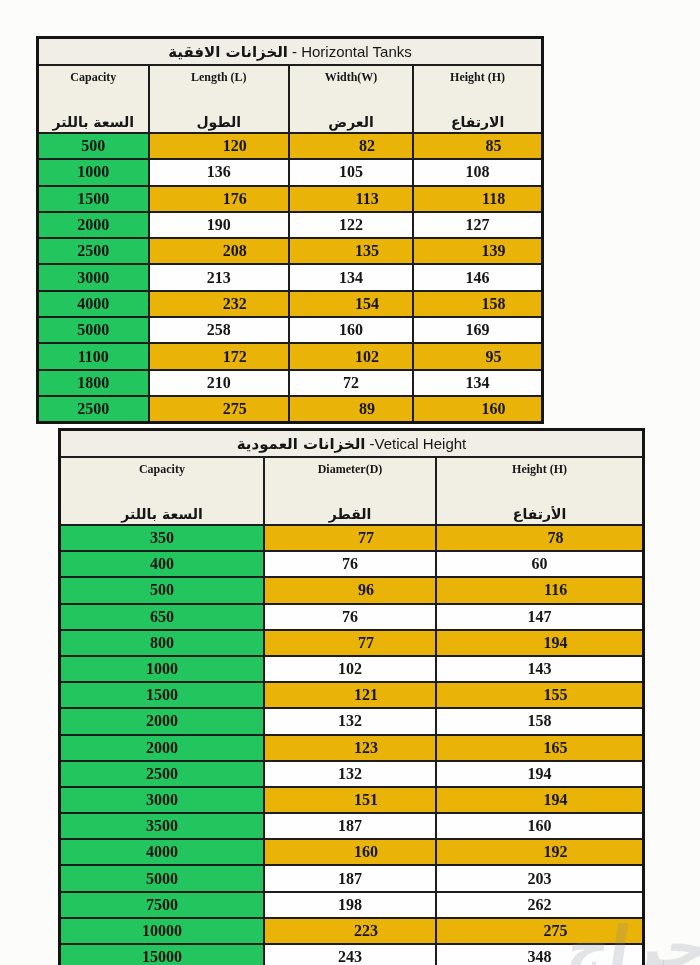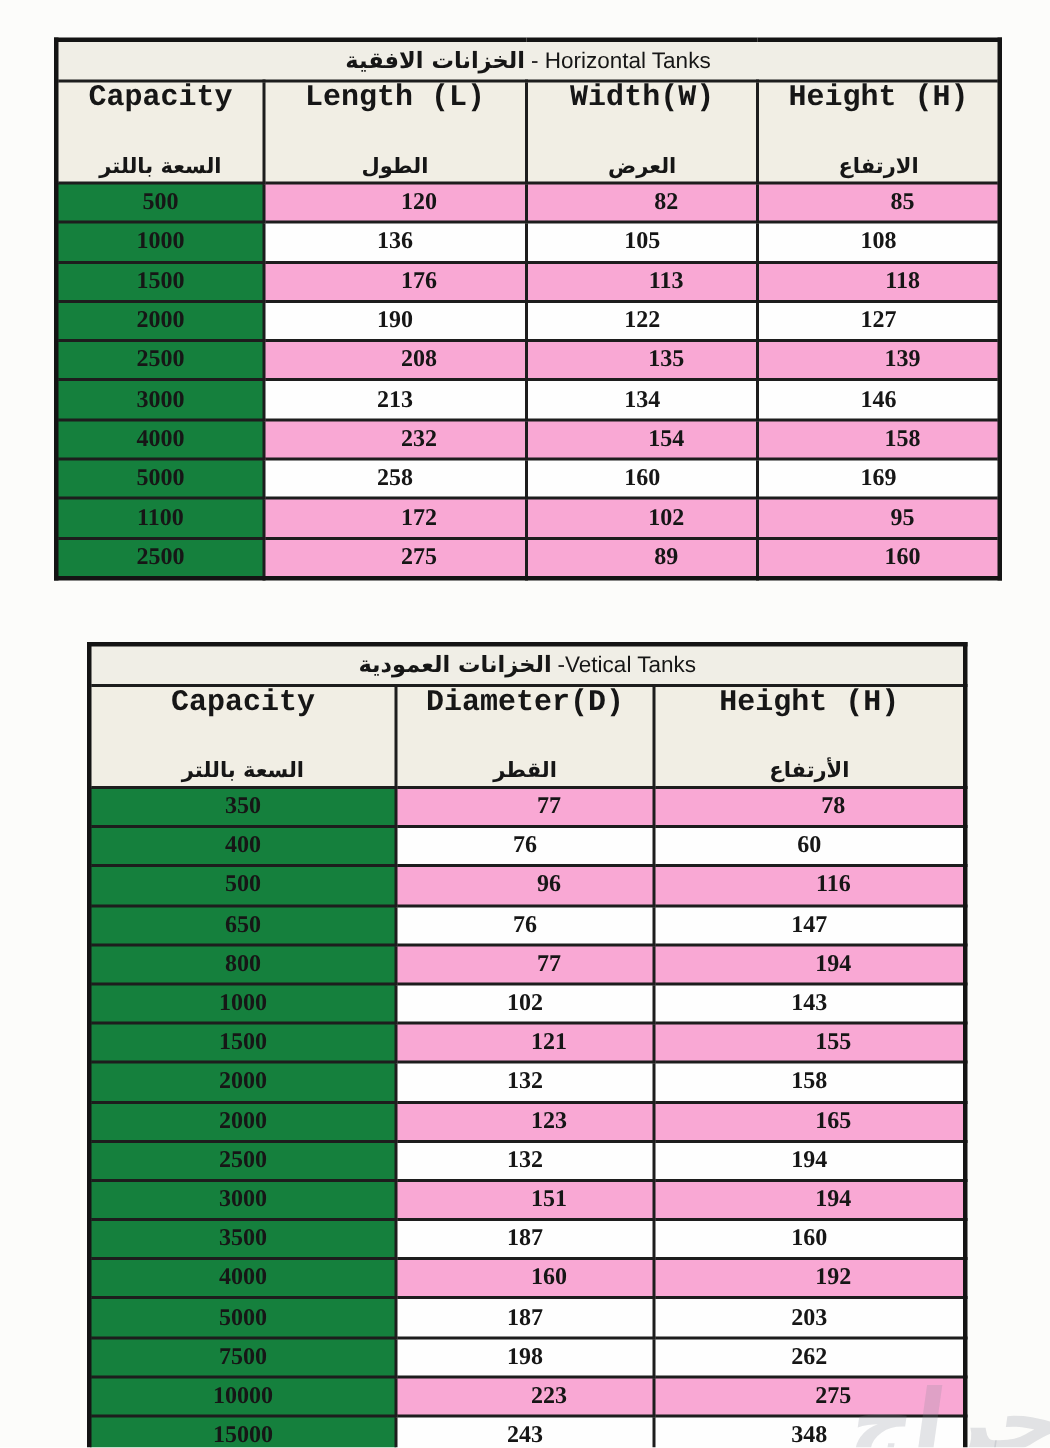--- a/index.html
+++ b/index.html
@@ -10,21 +10,21 @@
     overflow:hidden;
     font-family:"Liberation Serif",serif;
     color:#161616;
   }
   table.tanks{
     position:absolute;
     border-collapse:collapse;
     table-layout:fixed;
     border:3px solid #141414;
   }
-  table.t1{left:36px;top:25px;width:632px;}
+  table.t1{left:36px;top:36px;width:508px;}
   table.t2{left:58px;top:428px;width:587px;}
   td,th{
     border:2px solid #1d1d1d;
     text-align:center;
     vertical-align:middle;
     padding:0;
   }
   
   .title-cell{
     height:25px;
@@ -41,33 +41,33 @@
     font-size:15px;
     margin-left:4px;
   }
   
   th.colhead{
     background:#f1eee4;
     font-weight:bold;
   }
   .t1 th.colhead{height:48px;}
   .t2 th.colhead{height:52px;}
-  .h-en{font-size:20px;line-height:22px;font-family:Liberation Mono, monospace;}
+  .h-en{font-size:12px;line-height:22px;font-family:Liberation Serif, serif;}
   .h-ar{font-size:14px;line-height:20px;font-weight:bold;margin-top:24px;}
   .ar{font-family:"DejaVu Sans",sans-serif;direction:rtl;}
   
   tbody td{
     font-size:16px;
     font-weight:bold;
     background:#fefefe;
   }
   .t1 tbody td{height:24.3px;}
   .t2 tbody td{height:24.2px;}
-  tbody tr.shade td:not(.cap){background:#f9a8d4;padding-left:32px;}
-  tbody td.cap{background:#15803d;}
+  tbody tr.shade td:not(.cap){background:#eab308;padding-left:32px;}
+  tbody td.cap{background:#22c55e;}
   
   .watermark{
     position:absolute;
     right:-8px;
     bottom:-16px;
     font-family:"DejaVu Sans",sans-serif;
     font-weight:bold;
     font-size:58px;
     letter-spacing:2px;
     color:rgba(130,135,150,0.22);
@@ -160,39 +160,45 @@
           <td>258</td>
           <td>160</td>
           <td>169</td>
         </tr>
         <tr class="shade">
           <td class="cap">1100</td>
           <td>172</td>
           <td>102</td>
           <td>95</td>
         </tr>
+        <tr>
+          <td class="cap">1800</td>
+          <td>210</td>
+          <td>72</td>
+          <td>134</td>
+        </tr>
         <tr class="shade">
           <td class="cap">2500</td>
           <td>275</td>
           <td>89</td>
           <td>160</td>
         </tr>
       </tbody>
   </table>
 
   <table class="tanks t2">
     <colgroup>
       <col style="width:35%">
         <col style="width:29.5%">
         <col style="width:35.5%">
     </colgroup>
     <thead>
       <tr>
         <td class="title-cell" colspan="3">
-          <span class="ar">الخزانات العمودية</span><span class="en">-Vetical Tanks</span>
+          <span class="ar">الخزانات العمودية</span><span class="en">-Vetical Height</span>
         </td>
       </tr>
       <tr>
         <th class="colhead">
           <div class="h-en">Capacity</div>
           <div class="h-ar ar">السعة باللتر</div>
         </th>
         <th class="colhead">
           <div class="h-en">Diameter(D)</div>
           <div class="h-ar ar">القطر</div>

